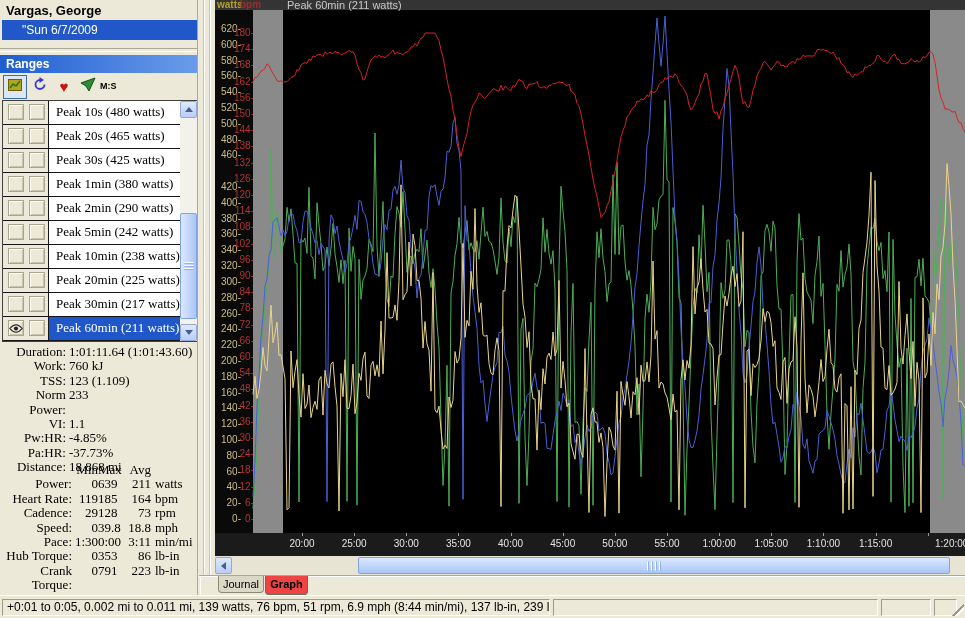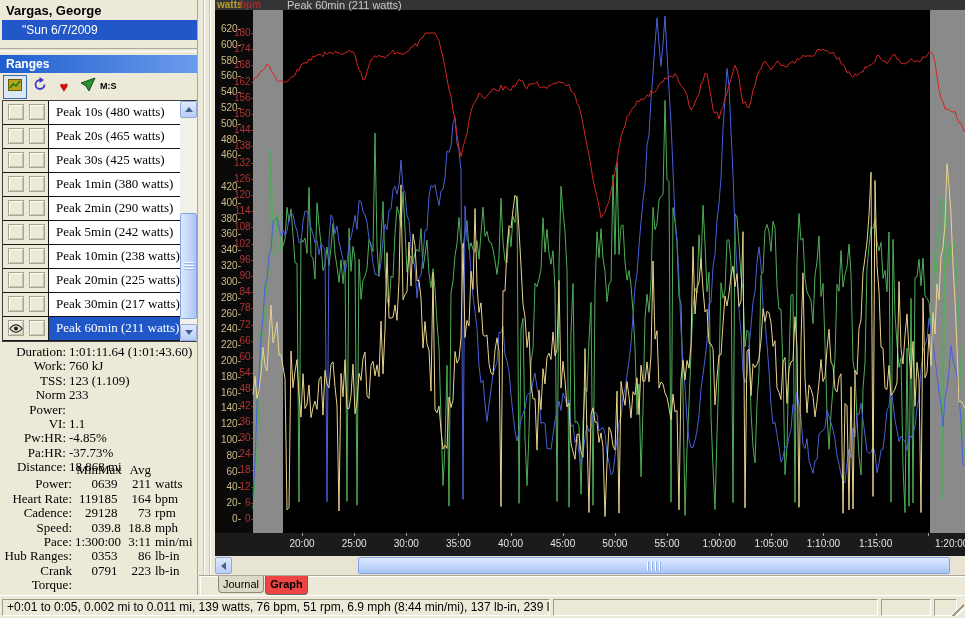--- a/index.html
+++ b/index.html
@@ -289,21 +289,21 @@
         <div class="sum-unit">mph</div>
       </div>
       <div class="sum-row">
         <div class="sum-label">Pace:</div>
         <div class="sum-min">1:30</div>
         <div class="sum-max">0:00</div>
         <div class="sum-avg">3:11</div>
         <div class="sum-unit">min/mi</div>
       </div>
       <div class="sum-row">
-        <div class="sum-label">Hub Ranges:</div>
+        <div class="sum-label">Hub Torque:</div>
         <div class="sum-min">0</div>
         <div class="sum-max">353</div>
         <div class="sum-avg">86</div>
         <div class="sum-unit">lb-in</div>
       </div>
       <div class="sum-row">
         <div class="sum-label">Crank Torque:</div>
         <div class="sum-min">0</div>
         <div class="sum-max">791</div>
         <div class="sum-avg">223</div>

